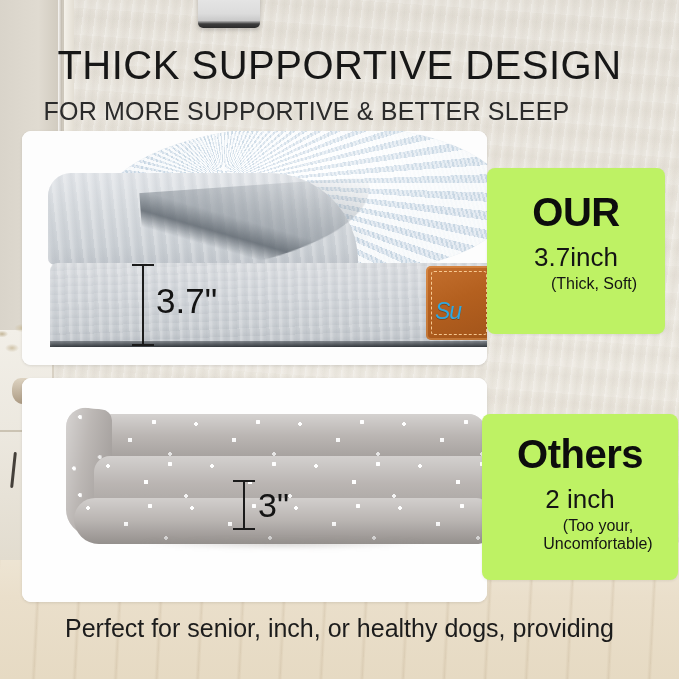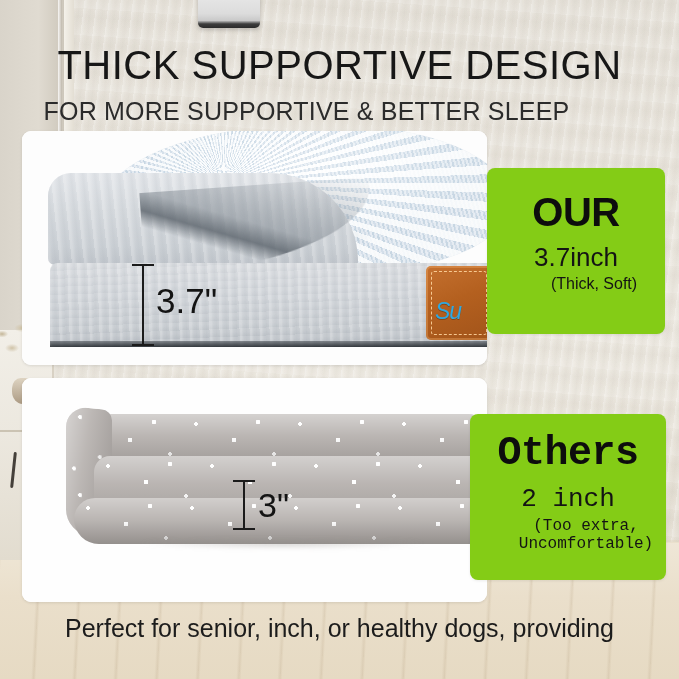--- a/index.html
+++ b/index.html
@@ -349,27 +349,27 @@
     font-weight: 400;
     line-height: 1;
     white-space: nowrap;
     font-family: "Liberation Sans", sans-serif;
   }
   .dim-label.small { font-size: 34px; }
 
   
   .info-panel {
     position: absolute;
-    background: #84cc16;
+    background: #bef264;
     border-radius: 8px;
     text-align: center;
     box-shadow: 0 1px 3px rgba(0,0,0,.08);
   }
   #panel-our   { left: 487px; top: 168px; width: 178px; height: 166px; }
-  #panel-other { left: 470px; top: 414px; width: 196px; height: 166px; font-family: Liberation Mono, monospace; }
+  #panel-other { left: 482px; top: 414px; width: 196px; height: 166px; }
 
   .panel-heading {
     font-weight: 700;
     color: #0d0d0d;
     line-height: 1;
     letter-spacing: -0.5px;
   }
   #panel-our .panel-heading   { font-size: 40px; margin-top: 24px; }
   #panel-other .panel-heading { font-size: 40px; margin-top: 20px; }
 
@@ -488,21 +488,21 @@
   <div class="info-panel" id="panel-our">
     <div class="panel-heading">OUR</div>
     <div class="panel-sub">3.7inch</div>
     <div class="panel-note">(Thick, Soft)</div>
   </div>
 
   <div class="info-panel" id="panel-other">
     <div class="panel-heading">Others</div>
     <div class="panel-sub">2 inch</div>
     <div class="panel-note">
-      <span class="nl">(Too extra,</span>
+      <span class="nl">(Too your,</span>
       <span class="nl">Uncomfortable)</span>
     </div>
   </div>
 
   <div class="footer">
     <span class="fl">Perfect for senior, inch, or healthy dogs, providing</span>
   </div>
 
 </div>
 

